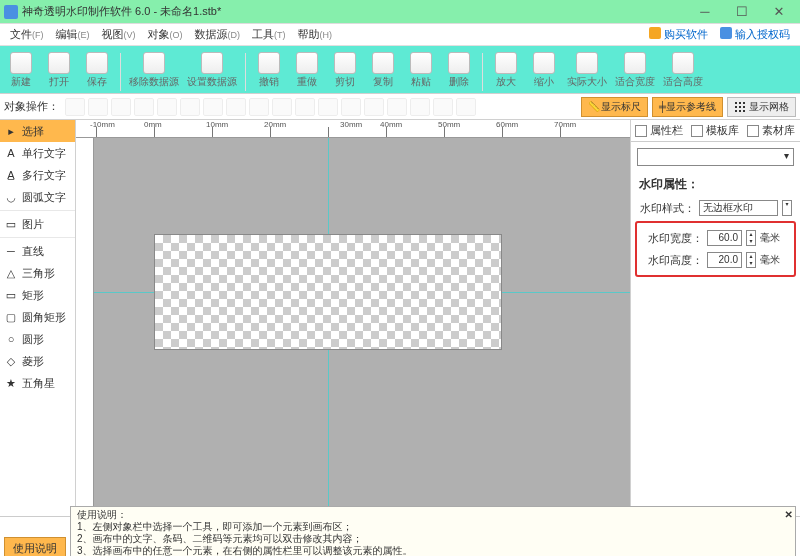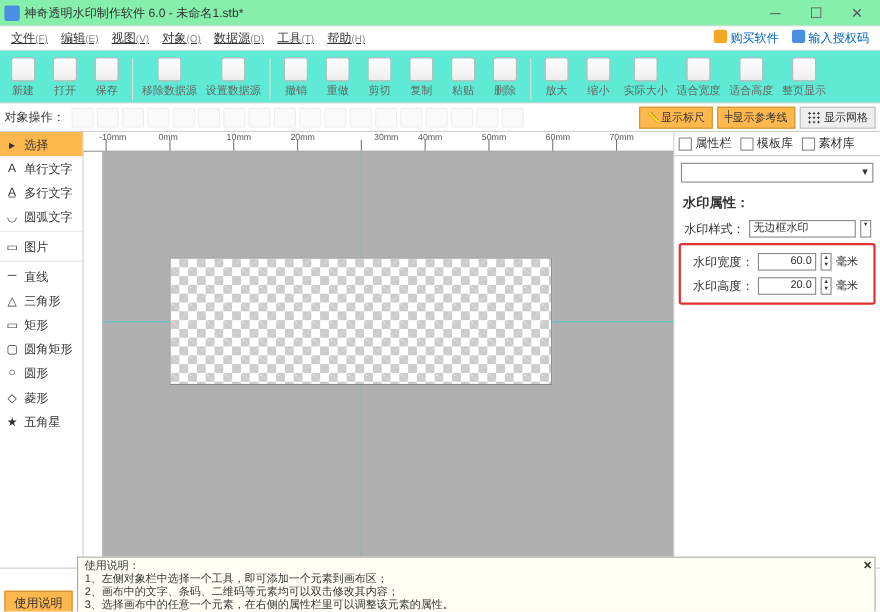--- a/index.html
+++ b/index.html
@@ -6,21 +6,21 @@
 body { width: 800px; height: 556px; background: #f0f0f0; overflow: hidden; font-size: 11px; color: #333; }
 
 
 .titlebar { display: flex; align-items: center; height: 24px; background: #86efac; border-bottom: 1px solid #ddd; padding: 0 4px; }
 .titlebar .app-icon { width: 14px; height: 14px; background: #4a90e2; margin-right: 4px; border-radius: 2px; }
 .titlebar .title { flex: 1; font-size: 11px; color: #333; }
 .titlebar .win-controls span { display: inline-block; width: 34px; text-align: center; font-size: 13px; color: #555; cursor: pointer; }
 
 
 .menubar { display: flex; align-items: center; height: 22px; background: #fff; padding: 0 4px; border-bottom: 1px solid #e0e0e0; }
-.menubar .menu-item { padding: 2px 6px; font-size: 11px; color: #333; text-decoration: underline; }
+.menubar .menu-item { padding: 2px 6px; font-size: 11px; color: #333; }
 .menubar .menu-item small { color: #888; font-size: 9px; }
 .menubar .spacer { flex: 1; }
 .menubar .link { color: #0066cc; padding: 0 6px; font-size: 11px; display: flex; align-items: flex-start; }
 .menubar .link .ico { width: 12px; height: 12px; background: #f5a623; border-radius: 2px; margin-right: 3px; }
 .menubar .link .ico.key { background: #4a90e2; }
 
 
 .toolbar { display: flex; align-items: flex-end; height: 48px; background: #5eead4; border-bottom: 1px solid #d0d0d0; padding: 2px 4px; gap: 4px; }
 .toolbar .tb { display: flex; flex-direction: column; align-items: center; min-width: 34px; padding: 2px 2px; }
 .toolbar .tb .tico { width: 22px; height: 22px; border: 1px solid #bbb; border-radius: 3px; background: linear-gradient(#fff,#eee); margin-bottom: 1px; }
@@ -56,21 +56,21 @@
 .canvas-body { flex: 1; display: flex; }
 .ruler-v { width: 18px; background: #fff; border-right: 1px solid #999; }
 .canvas { flex: 1; position: relative; background: #b0b0b0; overflow: hidden; }
 .artboard { position: absolute; left: 60px; top: 96px; width: 348px; height: 116px;
   background-image: linear-gradient(45deg,#ccc 25%,transparent 25%),linear-gradient(-45deg,#ccc 25%,transparent 25%),linear-gradient(45deg,transparent 75%,#ccc 75%),linear-gradient(-45deg,transparent 75%,#ccc 75%);
   background-size: 16px 16px; background-position: 0 0,0 8px,8px -8px,-8px 0; background-color: #fff; border: 1px solid #888; }
 .guide-h { position:absolute; left:0; right:0; top:154px; border-top:1px solid #5ac8c8; }
 .guide-v { position:absolute; top:0; bottom:0; left:234px; border-left:1px solid #5ac8c8; }
 
 
-.rightpanel { width: 188px; background: #fff; border-left: 1px solid #d0d0d0; display: flex; flex-direction: column; }
+.rightpanel { width: 170px; background: #fff; border-left: 1px solid #d0d0d0; display: flex; flex-direction: column; }
 .rightpanel .tabs { display: flex; align-items: center; height: 22px; border-bottom: 1px solid #ccc; padding: 0 4px; gap: 8px; }
 .rightpanel .tabs .tab { font-size: 11px; display: flex; align-items: center; gap: 3px; }
 .rightpanel .tabs .tab .ti { width: 12px; height: 12px; border: 1px solid #888; }
 .rightpanel .combo { margin: 6px; height: 18px; border: 1px solid #888; background: #fff; position: relative; }
 .rightpanel .combo::after { content: "▾"; position: absolute; right: 4px; top: 1px; font-size: 10px; color: #333; }
 .rightpanel .sect-title { font-size: 12px; font-weight: bold; padding: 4px 8px; }
 .rightpanel .proprow { display: flex; align-items: center; padding: 3px 8px; gap: 4px; font-size: 11px; }
 .rightpanel .proprow .plabel { width: 56px; text-align: right; }
 .rightpanel .proprow .pval { flex: 1; height: 16px; border: 1px solid #888; background: #fff; text-align: right; padding: 0 3px; font-size: 10px; line-height: 14px; }
 .rightpanel .proprow .spin { width: 10px; height: 16px; border: 1px solid #888; font-size: 6px; display:flex; flex-direction:column; }
@@ -178,24 +178,20 @@
       <div class="tico"></div>
       <div class="tlabel">实际大小</div>
     </div>
     <div class="tb">
       <div class="tico"></div>
       <div class="tlabel">适合宽度</div>
     </div>
     <div class="tb">
       <div class="tico"></div>
       <div class="tlabel">适合高度</div>
-    </div>
-    <div class="tb">
-      <div class="tico"></div>
-      <div class="tlabel">整页显示</div>
     </div>
   </div>
 
 <div class="row2">
   <span class="lab">对象操作：</span>
   <div id="disabled-icons" style="display:flex">
       <div class="smico"></div>
       <div class="smico"></div>
       <div class="smico"></div>
       <div class="smico"></div>

